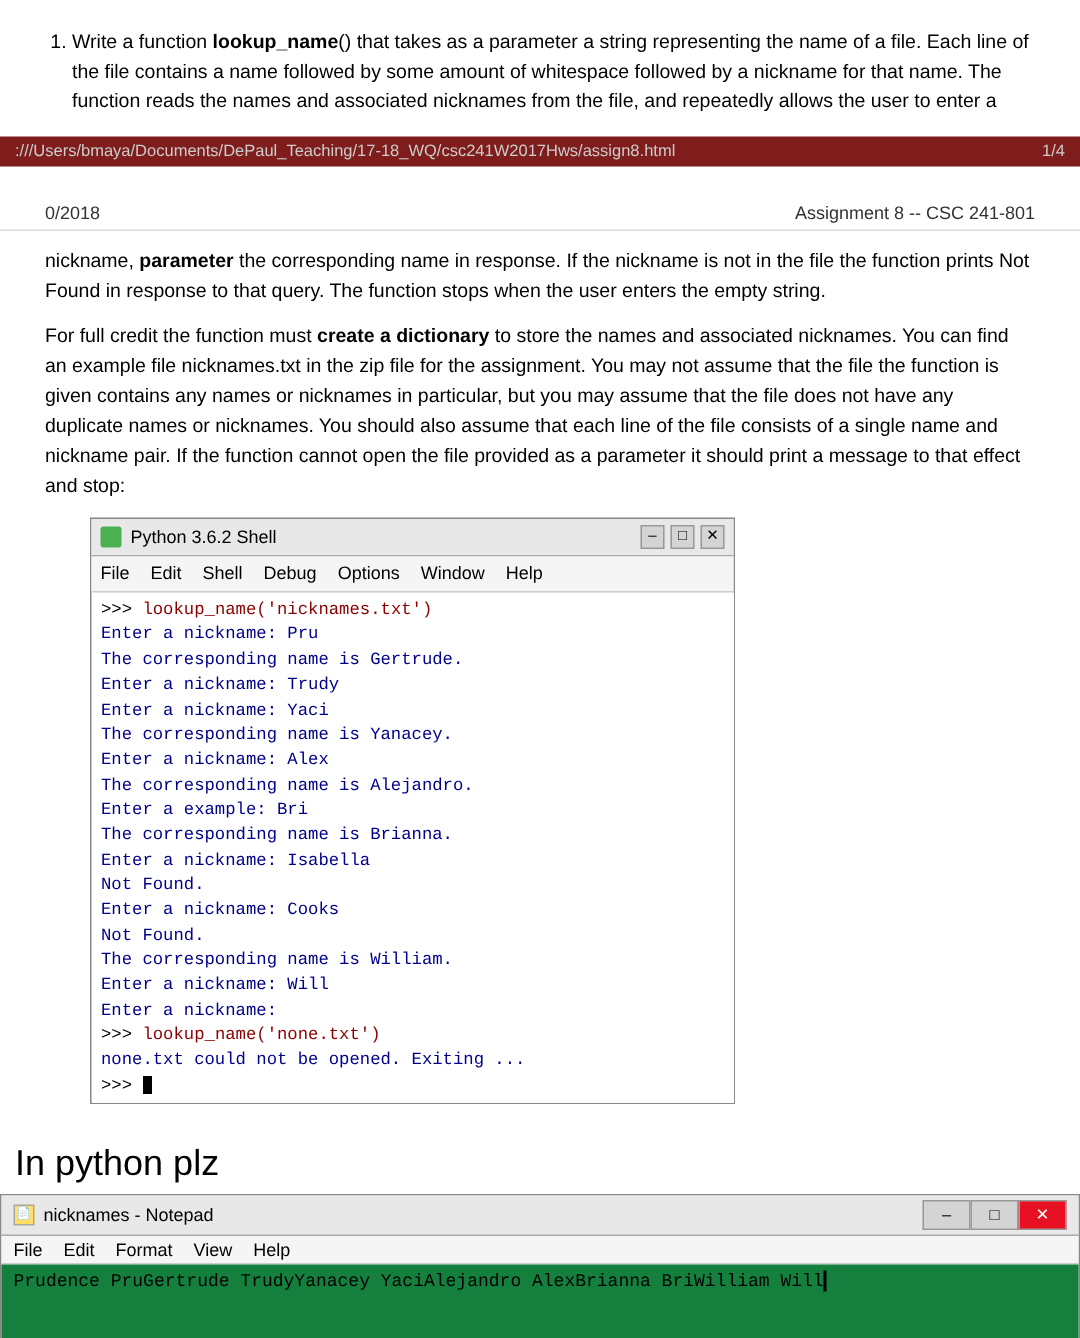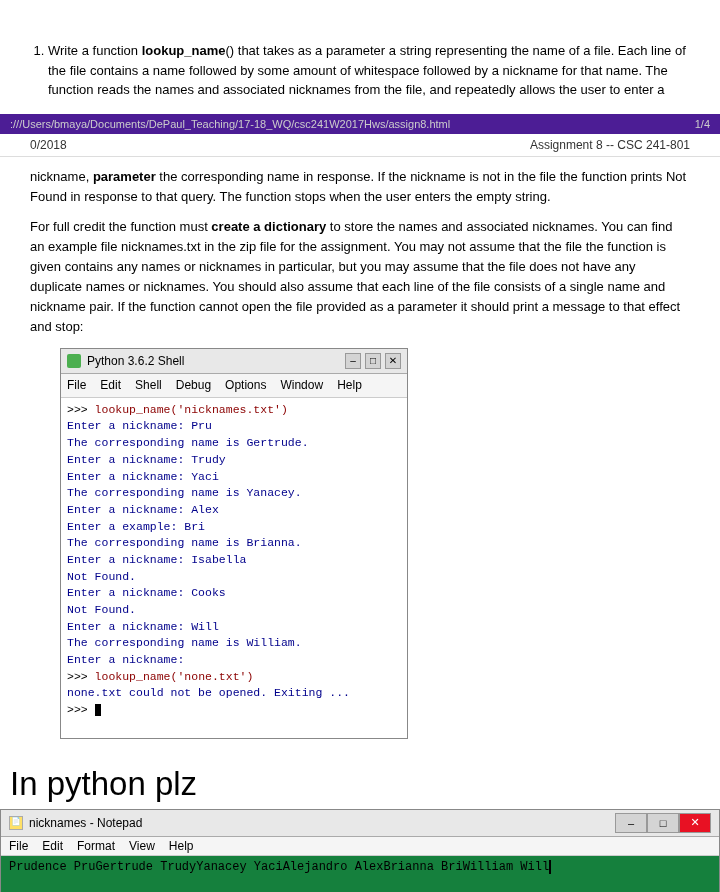--- a/index.html
+++ b/index.html
@@ -13,62 +13,62 @@
     }
 
     
     .instruction-section {
       padding: 18px 30px 10px 30px;
       font-size: 13px;
       line-height: 1.5;
     }
     .instruction-section ol {
       padding-left: 18px;
-      margin-top: 23px;
     }
     .instruction-section ol li {
       margin-bottom: 4px;
     }
 
     
     .url-bar {
-      background: #4c1d95;
+      background: #7f1d1d;
       padding: 4px 10px;
       display: flex;
       justify-content: space-between;
       align-items: center;
       color: #ccc;
       font-size: 11px;
     }
 
     
     .page-header {
       padding: 4px 30px;
       display: flex;
       justify-content: space-between;
       font-size: 12px;
       color: #333;
       border-bottom: 1px solid #ddd;
+      margin-top: 20px;
     }
 
     
     .main-content {
       padding: 10px 30px 10px 30px;
       font-size: 13px;
       line-height: 1.55;
     }
     .main-content p {
       margin-bottom: 10px;
     }
 
     
     .shell-window {
       border: 1px solid #888;
       margin: 10px 0 8px 30px;
-      width: 348px;
+      width: 430px;
       background: #fff;
       font-size: 12px;
     }
     .shell-titlebar {
       background: #e8e8e8;
       border-bottom: 1px solid #aaa;
       padding: 3px 6px;
       display: flex;
       align-items: center;
       justify-content: space-between;
@@ -132,21 +132,21 @@
     .shell-body .cursor {
       display: inline-block;
       width: 6px;
       height: 12px;
       background: #000;
       vertical-align: middle;
     }
 
     
     .in-python {
-      font-size: 33px;
+      font-size: 24px;
       font-weight: normal;
       padding: 8px 10px 6px 10px;
       color: #000;
     }
 
     
     .notepad-window {
       border: 1px solid #888;
       margin: 0;
       background: #fff;
@@ -268,28 +268,29 @@
       <span>Help</span>
     </div>
     <div class="shell-body">
       <div><span class="prompt">&gt;&gt;&gt; </span><span class="func-call">lookup_name(<span class="string">'nicknames.txt'</span>)</span></div>
       <div><span class="output">Enter a nickname: Pru</span></div>
       <div><span class="output">The corresponding name is Gertrude.</span></div>
       <div><span class="output">Enter a nickname: Trudy</span></div>
       <div><span class="output">Enter a nickname: Yaci</span></div>
       <div><span class="output">The corresponding name is Yanacey.</span></div>
       <div><span class="output">Enter a nickname: Alex</span></div>
+      <div><span class="output">The corresponding name is Alejandro.</span></div>
       <div><span class="output">Enter a example: Bri</span></div>
       <div><span class="output">The corresponding name is Brianna.</span></div>
       <div><span class="output">Enter a nickname: Isabella</span></div>
       <div><span class="notfound">Not Found.</span></div>
       <div><span class="output">Enter a nickname: Cooks</span></div>
       <div><span class="notfound">Not Found.</span></div>
+      <div><span class="output">The corresponding name is William.</span></div>
       <div><span class="output">Enter a nickname: Will</span></div>
-      <div><span class="output">The corresponding name is William.</span></div>
       <div><span class="output">Enter a nickname: </span></div>
       <div><span class="prompt">&gt;&gt;&gt; </span><span class="func-call">lookup_name(<span class="string">'none.txt'</span>)</span></div>
       <div><span class="output">none.txt could not be opened. Exiting ...</span></div>
       <div><span class="prompt">&gt;&gt;&gt; </span><span class="cursor"></span></div>
     </div>
   </div>
 </div>
 
 <div class="in-python">In python plz</div>
 

